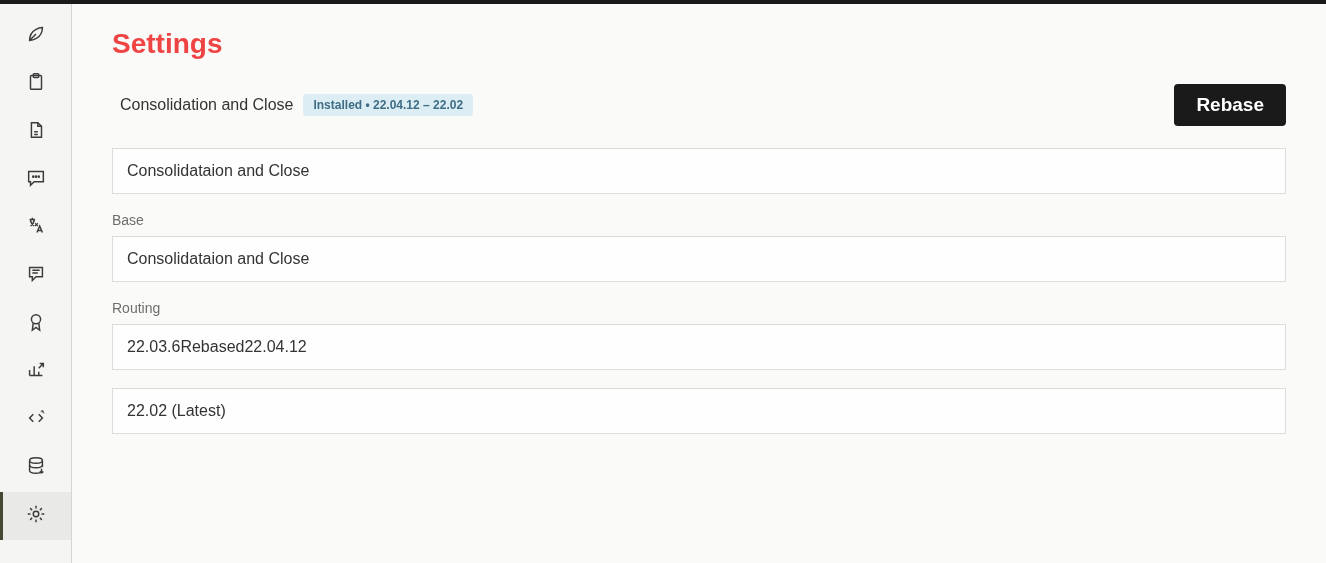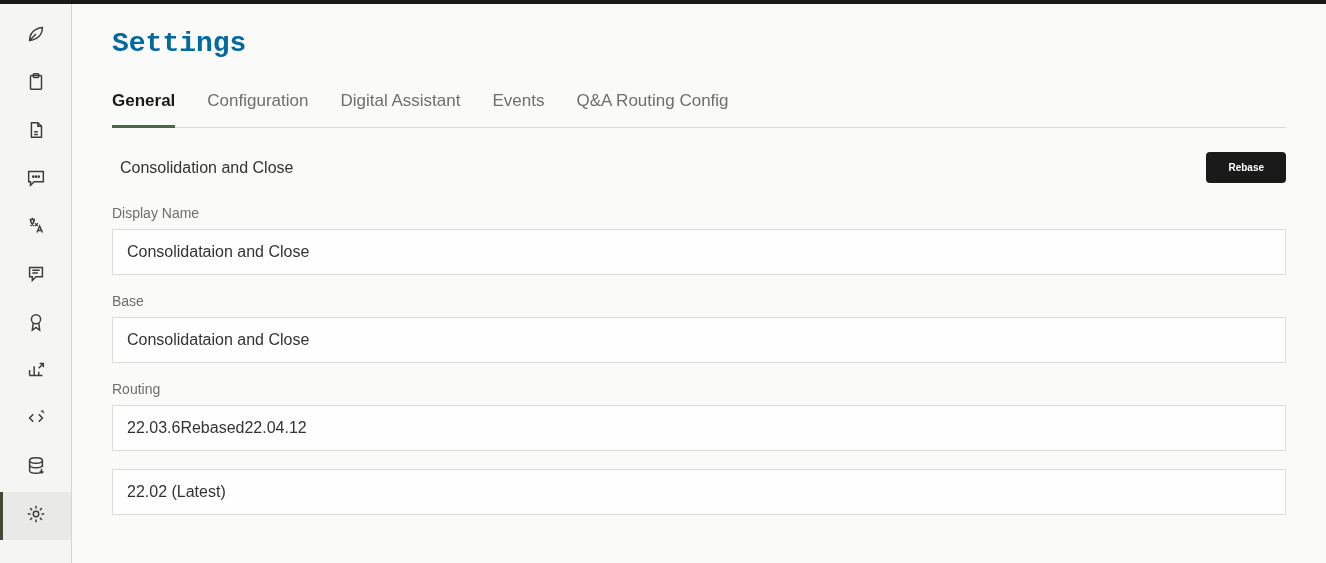--- a/index.html
+++ b/index.html
@@ -42,23 +42,22 @@
     }
     .main {
       flex: 1;
       padding: 24px 40px 20px 40px;
       background: #fafaf8;
       overflow-y: auto;
     }
     .page-title {
       font-size: 28px;
       font-weight: 700;
-      color: #0369a1;
+      color: #ef4444;
       margin-bottom: 24px;
-      font-family: Liberation Mono, monospace;
     }
     .tabs {
       display: flex;
       gap: 32px;
       border-bottom: 1px solid #d9d9d7;
       margin-bottom: 24px;
     }
     .tab {
       font-size: 17px;
       font-weight: 500;
@@ -99,21 +98,21 @@
       font-size: 12px;
       font-weight: 600;
       padding: 4px 10px;
       border-radius: 3px;
     }
     .rebase-btn {
       background: #1a1a1a;
       color: #fff;
       border: none;
       padding: 10px 22px;
-      font-size: 10px;
+      font-size: 19px;
       font-weight: 600;
       border-radius: 4px;
       cursor: pointer;
     }
     .form-group { margin-bottom: 18px; }
     .form-input {
       width: 100%;
       padding: 13px 14px;
       font-size: 16px;
       color: #333;
@@ -219,37 +218,30 @@
           <circle cx="12" cy="12" r="3"></circle>
           <path d="M12 3 L12 6 M12 18 L12 21 M3 12 L6 12 M18 12 L21 12 M5.6 5.6 L7.8 7.8 M16.2 16.2 L18.4 18.4 M5.6 18.4 L7.8 16.2 M16.2 7.8 L18.4 5.6"></path>
         </svg>
     </span>
   </div>
 </nav>
 
 <main class="main">
   <h1 class="page-title">Settings</h1>
 
-  <div class="tabs">
-    <div class="tab active">General</div>
-    <div class="tab">Configuration</div>
-    <div class="tab">Digital Assistant</div>
-    <div class="tab">Events</div>
-    <div class="tab">Q&amp;A Routing Config</div>
-  </div>
 
   <div class="baseskill-row">
     <div class="baseskill-left">
       <span class="baseskill-name">Consolidation and Close</span>
+      <span class="baseskill-badge">Installed • 22.04.12 – 22.02</span>
     </div>
     <button class="rebase-btn">Rebase</button>
   </div>
 
   <div class="form-group">
-    <div class="field-label">Display Name</div>
     <input class="form-input" type="text" value="Consolidataion and Close" style="">
   </div>
 
   <div class="form-group">
     <div class="field-label">Base</div>
     <input class="form-input" type="text" value="Consolidataion and Close" style="">
   </div>
 
   <div class="form-group">
     <div class="field-label">Routing</div>

